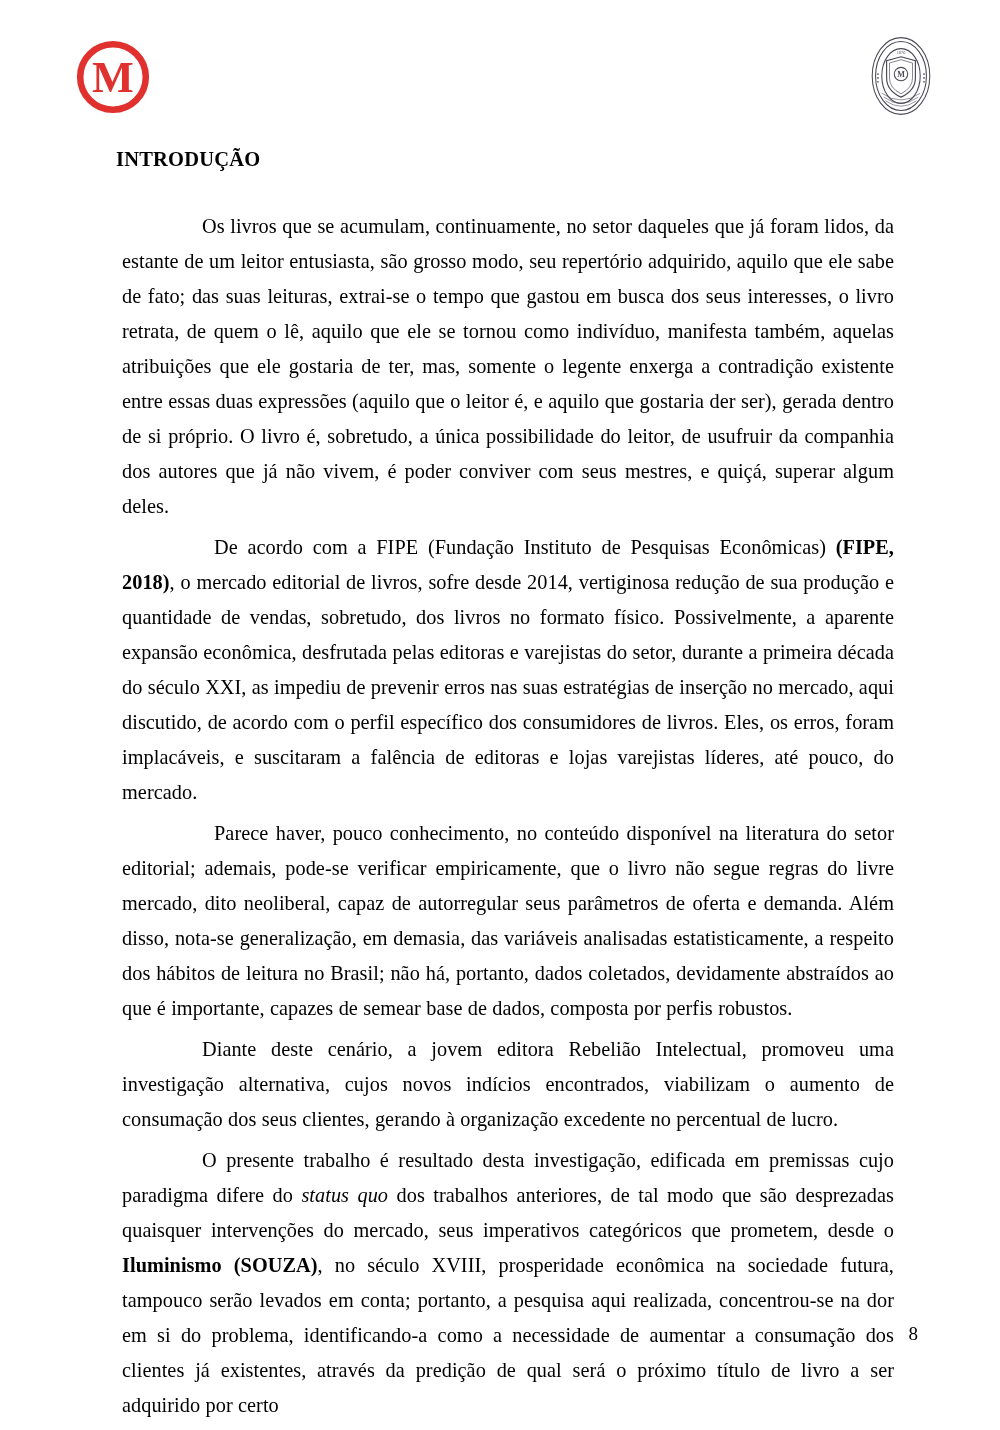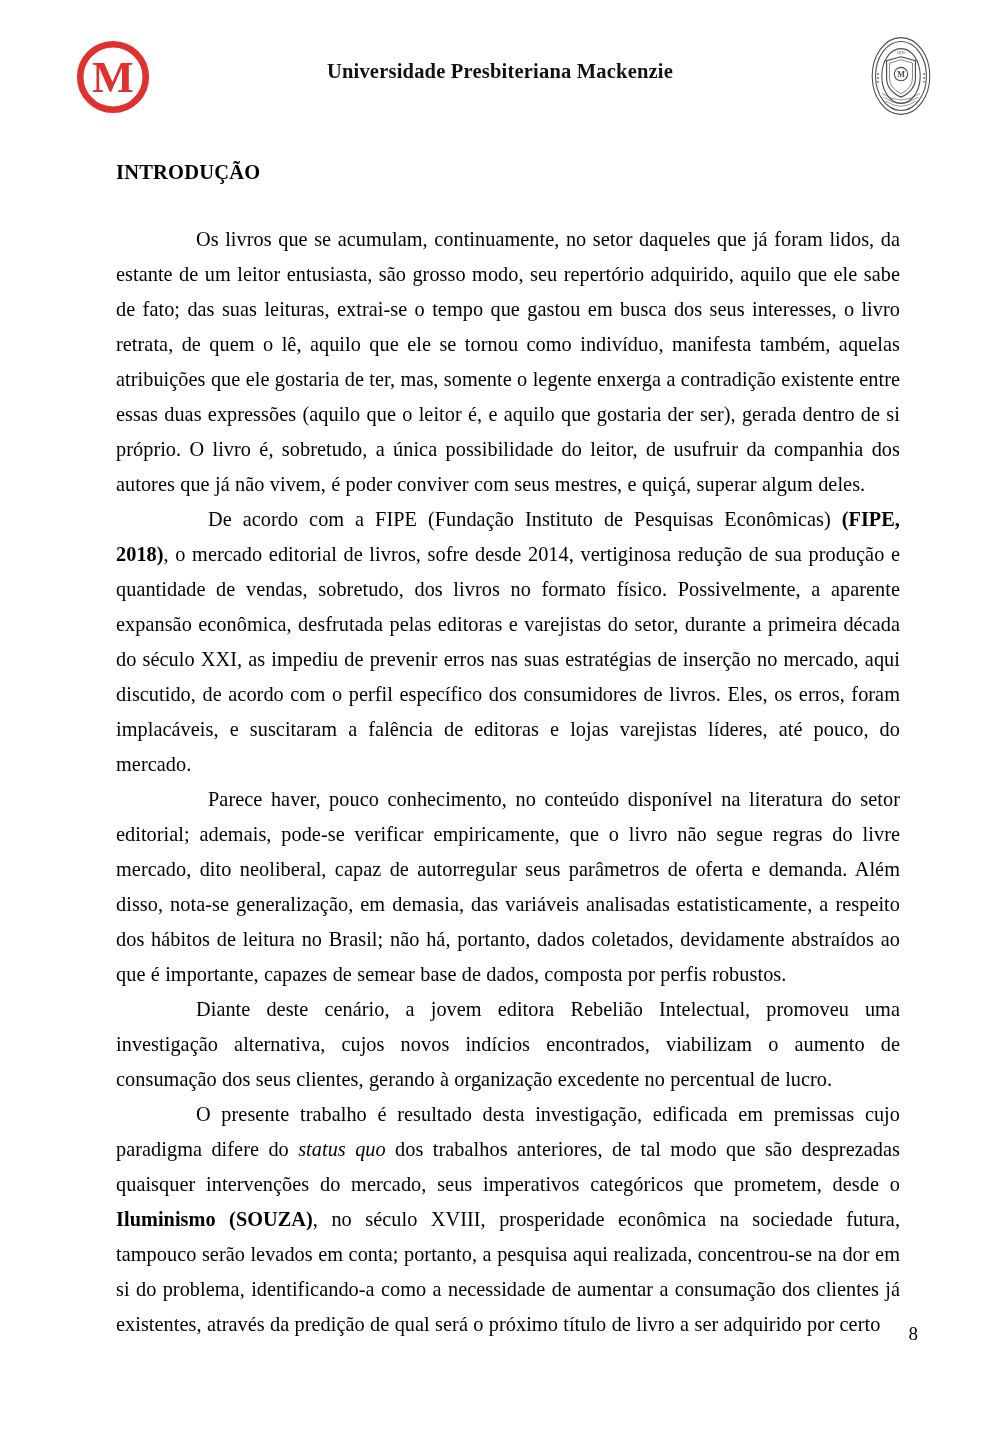--- a/index.html
+++ b/index.html
@@ -61,34 +61,34 @@
     top: 28px;
     width: 78px;
     height: 96px;
   }
   .seal-mackenzie svg { display: block; }
 
   
   .content {
     position: absolute;
     left: 116px;
-    top: 161px;
+    top: 148px;
     width: 784px;
   }
 
   .section-heading {
     font-family: "Liberation Serif", "DejaVu Serif", serif;
     font-weight: bold;
     font-size: 20.5px;
     margin: 0 0 38px 0;
     letter-spacing: 0.2px;
   }
 
   p.body-paragraph {
-    margin: 0;
+    margin: 6px;
     font-size: 20.3px;
     line-height: 35px;
     text-align: justify;
     text-indent: 80px;
     letter-spacing: 0.05px;
     word-spacing: 0.2px;
     -webkit-hyphens: none;
     hyphens: none;
   }
   p.body-paragraph + p.body-paragraph {
@@ -123,21 +123,20 @@
 
   <div class="page-header">
 
     <div class="logo-mackenzie">
       <svg viewBox="0 0 100 100" width="82" height="82" aria-hidden="true">
         <circle cx="50" cy="50" r="40" fill="none" stroke="#E0312E" stroke-width="8"></circle>
         <text x="50" y="68" text-anchor="middle" font-family="Liberation Serif, DejaVu Serif, serif" font-size="54" font-weight="bold" fill="#E0312E">M</text>
       </svg>
     </div>
 
-    <div class="header-title">Universidade Presbiteriana Mackenzie</div>
 
     <div class="seal-mackenzie">
       <svg viewBox="0 0 80 100" width="78" height="96" aria-hidden="true">
         <g fill="none" stroke="#4a4a55" stroke-width="1.1">
           <ellipse cx="40" cy="50" rx="30" ry="40"></ellipse>
           <ellipse cx="40" cy="50" rx="26.5" ry="36"></ellipse>
           <ellipse cx="40" cy="50" rx="20" ry="28.5"></ellipse>
         </g>
 
         <path d="M40 30 L55 34 L55 52 Q55 65 40 72 Q25 65 25 52 L25 34 Z" fill="none" stroke="#4a4a55" stroke-width="1.2"></path>

